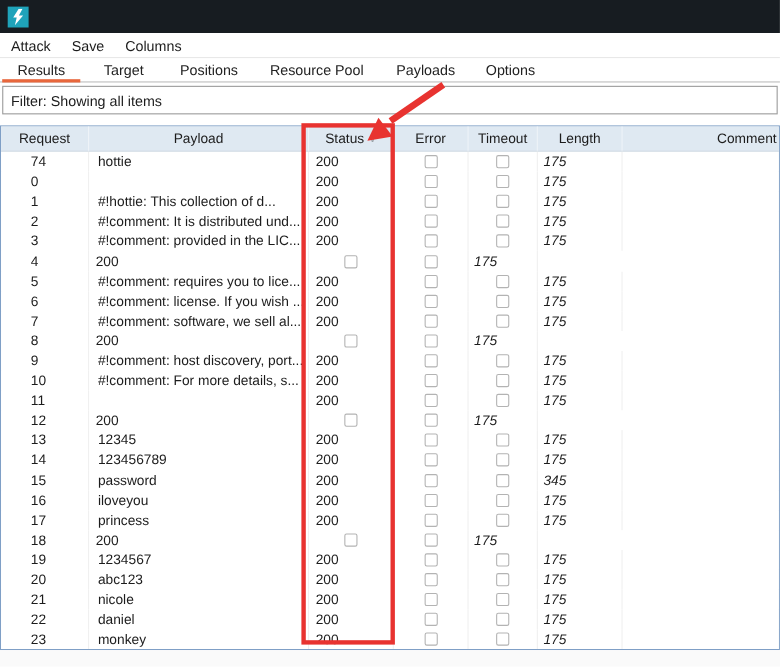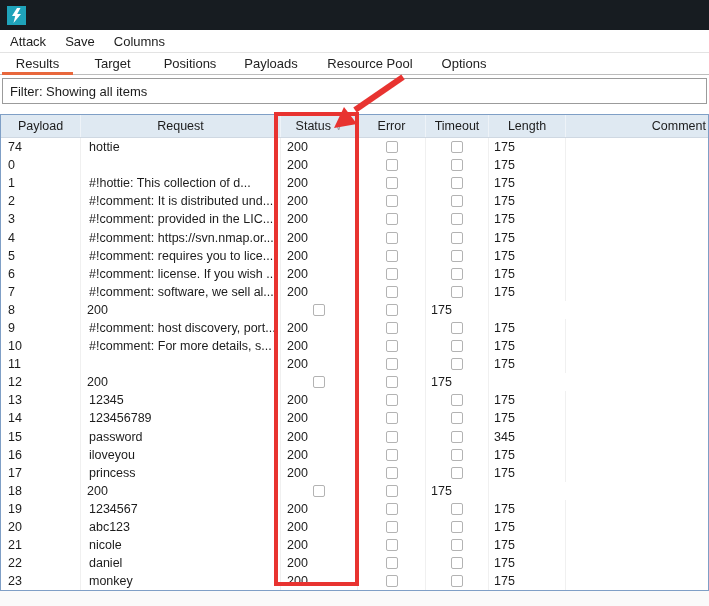--- a/index.html
+++ b/index.html
@@ -78,25 +78,25 @@
   }
   .th:last-child { border-right: none; justify-content: flex-end; padding-right: 2px; }
   .sort-chevron { color: #9aa0a6; font-size: 10px; }
   .tbody { font-size: 12.5px; }
   .tr { height: 18.1px; background: #ffffff; }
   .td {
     display: flex; align-items: center; overflow: hidden; white-space: nowrap;
     border-right: 1px solid #f0f0f0; height: 100%;
   }
   .td:last-child { border-right: none; }
-  .td-request { padding-left: 7px; }
+  .td-request { padding-left: 7px; margin-left: 20px; }
   .td-payload { padding-left: 8px; }
   .td-status  { padding-left: 6px; }
   .td-check   { justify-content: center; }
-  .td-length  { padding-left: 5px; }
+  .td-length  { padding-left: 5px; font-style: italic; }
   .checkbox {
     width: 12px; height: 12px; border: 1px solid #b3b3b3; border-radius: 2px;
     background: #ffffff;
   }
 
   
   .footer-strip {
     position: absolute; left: 0; right: 0; top: 591px; height: 15px;
     background: #fafafa;
   }
@@ -127,33 +127,33 @@
   <div class="menubar">
     <span class="menu-item">Attack</span>
     <span class="menu-item">Save</span>
     <span class="menu-item">Columns</span>
   </div>
 
   <div class="tabbar">
     <div class="tab tab-results active">Results</div>
     <div class="tab tab-target">Target</div>
     <div class="tab tab-positions">Positions</div>
+    <div class="tab tab-resource">Resource Pool</div>
     <div class="tab tab-payloads">Payloads</div>
-    <div class="tab tab-resource">Resource Pool</div>
     <div class="tab tab-options">Options</div>
   </div>
 
   <div class="filterbar">
     <span>Filter: Showing all items</span>
   </div>
 
   <div class="table-panel">
     <div class="grid-row thead">
+      <div class="th">Request</div>
       <div class="th">Payload</div>
-      <div class="th">Request</div>
       <div class="th">
         <span>Status</span>
         <span class="sort-chevron">∨</span>
       </div>
       <div class="th">Error</div>
       <div class="th">Timeout</div>
       <div class="th">Length</div>
       <div class="th">Comment</div>
     </div>
     <div class="tbody" id="tbody">
@@ -222,21 +222,20 @@
     </div>
     <div class="td td-check">
       <div class="checkbox"></div>
     </div>
     <div class="td td-length">175</div>
     <div class="td td-comment"></div>
   </div>
 
   <div class="grid-row tr">
     <div class="td td-request">4</div>
-    <div class="td td-payload">#!comment: https://svn.nmap.or...</div>
     <div class="td td-status">200</div>
     <div class="td td-check">
       <div class="checkbox"></div>
     </div>
     <div class="td td-check">
       <div class="checkbox"></div>
     </div>
     <div class="td td-length">175</div>
     <div class="td td-comment"></div>
   </div>

